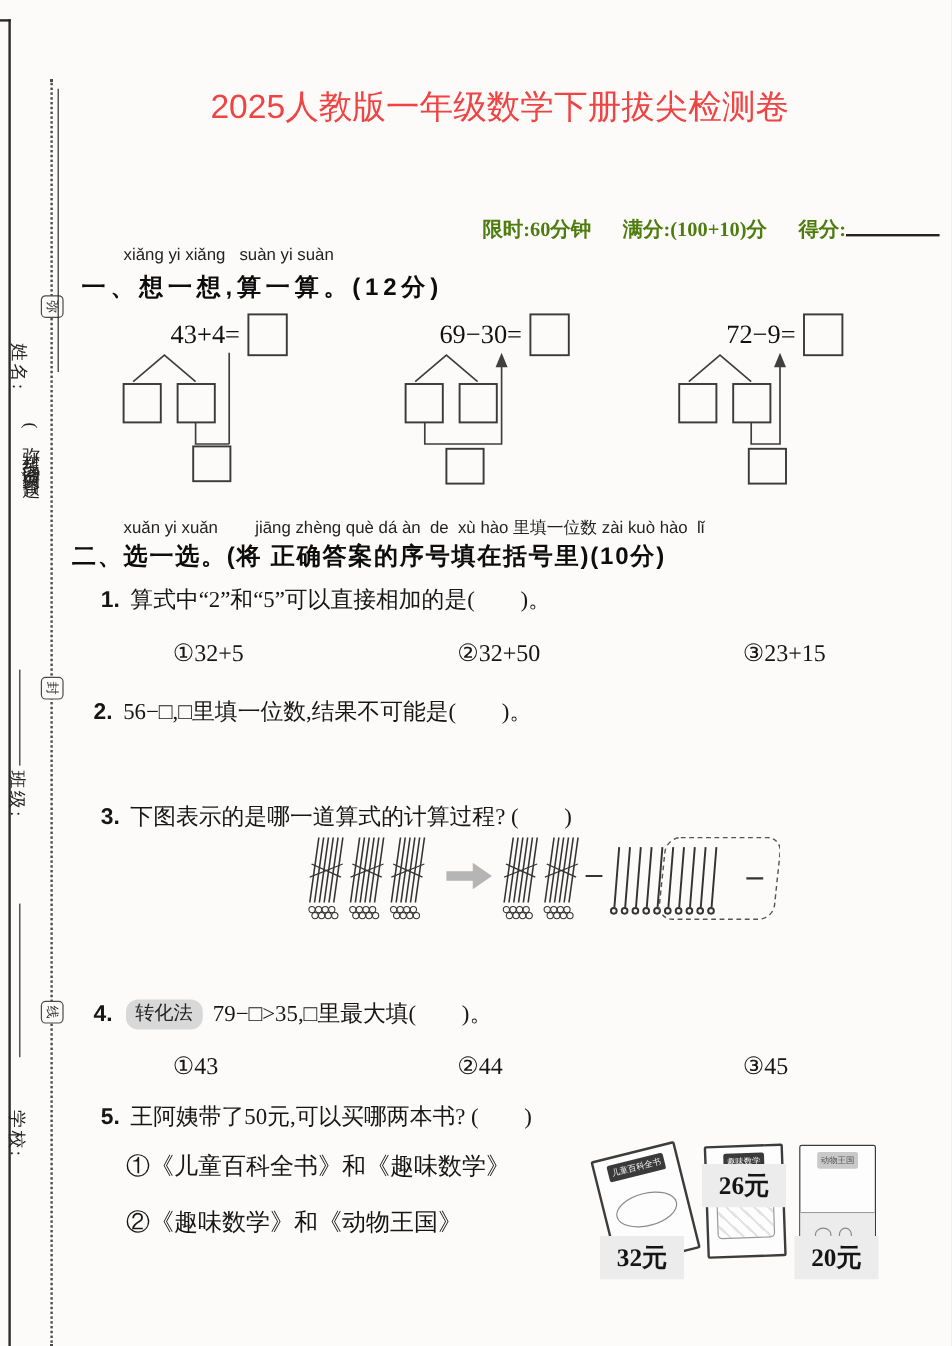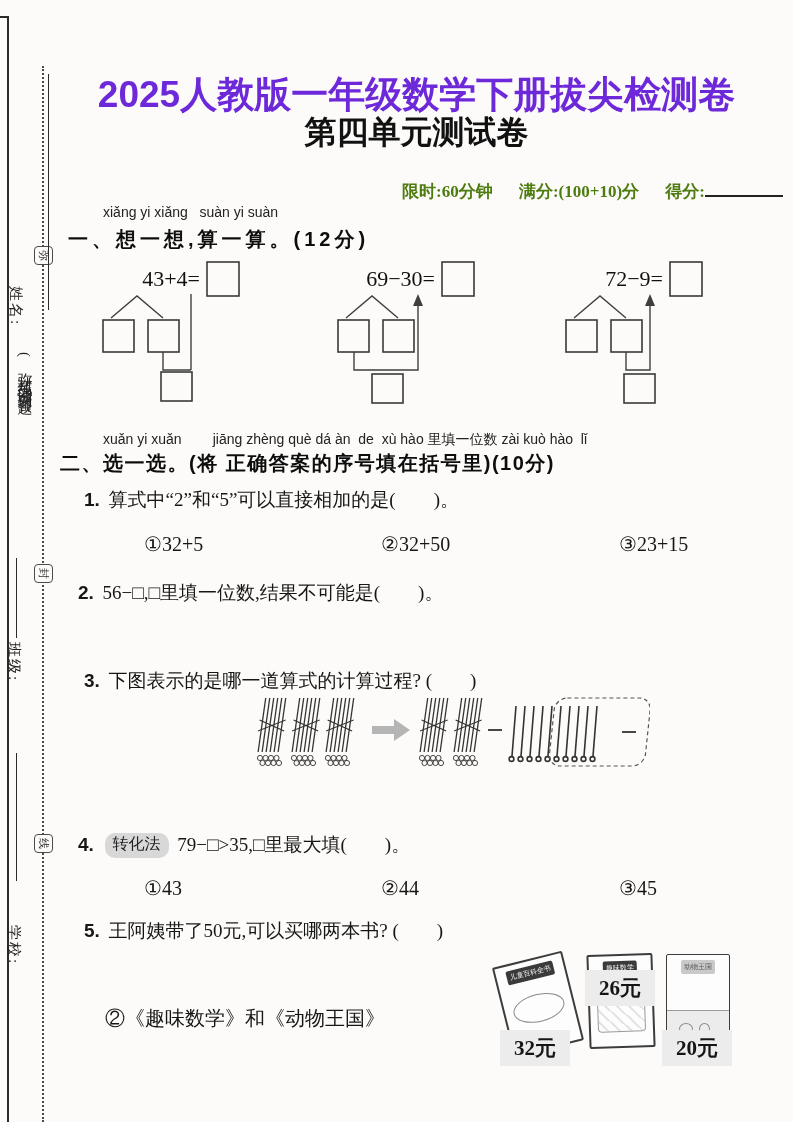--- a/index.html
+++ b/index.html
@@ -11,21 +11,21 @@
   .seal-line{position:absolute;left:42px;top:66px;width:0;height:1056px;border-left:2px dotted #4a4a4a;}
   .seal-box{position:absolute;left:34px;width:17px;height:17px;border:1.3px solid #4a4a4a;border-radius:4px;
             background:#fcfbf9;display:flex;align-items:center;justify-content:center;}
   .seal-box span{font-size:11px;transform:rotate(90deg);font-family:"Liberation Serif",serif;color:#333;}
   .vlabel{position:absolute;transform:rotate(90deg);transform-origin:left top;white-space:nowrap;
           font-size:15px;letter-spacing:2px;color:#222;}
   .vnote{position:absolute;left:15px;top:352px;writing-mode:vertical-rl;font-size:15px;letter-spacing:4px;color:#222;}
   .blank-line{position:absolute;width:0;border-left:1.6px solid #2b2b2b;}
   
   .title1{position:absolute;left:50px;right:10px;top:70px;text-align:center;
-          font-family:"Liberation Sans",sans-serif;font-weight:bold;font-size:37px;color:#6d28d9;}
+          font-family:"Liberation Sans",sans-serif;font-weight:normal;font-size:28px;color:#ef4444;}
   .title2{position:absolute;left:50px;right:10px;top:111px;text-align:center;
           font-family:"Liberation Sans",sans-serif;font-weight:bold;font-size:32px;color:#111;}
   .info{position:absolute;left:50px;right:10px;top:180px;text-align:right;font-size:17px;font-weight:bold;color:#4d7c0f;}
   .info .gap{display:inline-block;width:22px;}
   .score-blank{display:inline-block;width:78px;height:14px;border-bottom:2px solid #222;vertical-align:baseline;}
   
   .pinyin{position:absolute;font-family:"Liberation Sans",sans-serif;font-size:14px;color:#222;white-space:pre;}
   .sec-head{position:absolute;font-family:"Liberation Sans",sans-serif;font-weight:bold;font-size:20px;color:#0d0d0d;}
   
   .bond{position:absolute;top:256px;width:230px;height:160px;}
@@ -80,21 +80,20 @@
   <div class="vlabel" style="left:25px;top:286px">姓名:</div>
   <div class="vnote">(弥封线内请勿答题)</div>
 
   <div class="blank-line" style="left:16px;top:558px;height:80px"></div>
   <div class="vlabel" style="left:23px;top:642px">班级:</div>
 
   <div class="blank-line" style="left:16px;top:753px;height:128px"></div>
   <div class="vlabel" style="left:23px;top:925px">学校:</div>
 
   <div class="title1">2025人教版一年级数学下册拔尖检测卷</div>
-  <div class="title2">第四单元测试卷</div>
   <div class="info">
     <span>限时:60分钟</span><span class="gap"></span>
     <span>满分:(100+10)分</span><span class="gap"></span>
     <span>得分:</span><span class="score-blank"></span>
   </div>
 
   <div class="pinyin" style="left:103px;top:204px">xiǎng yi xiǎng   suàn yi suàn</div>
   <div class="sec-head" style="left:68px;top:226px;letter-spacing:4px">一、想一想,算一算。(12分)</div>
 
   <svg class="bond" style="left:95px" viewBox="0 0 230 160">
@@ -213,20 +212,21 @@
   <div class="opt-row" style="top:876px">
     <span class="opt o1">①43</span>
     <span class="opt o2">②44</span>
     <span class="opt o3">③45</span>
   </div>
 
   <div class="q" style="left:84px;top:918px">
     <span class="qnum">5.</span>
     <span>王阿姨带了50元,可以买哪两本书? (　　)</span>
   </div>
+  <div class="opt-stack" style="top:958px">①《儿童百科全书》和《趣味数学》</div>
   <div class="opt-stack" style="top:1005px">②《趣味数学》和《动物王国》</div>
 
   <div class="book" style="left:502px;top:958px;width:68px;height:88px;transform:rotate(-14deg)">
     <span class="cover-title">儿童百科全书</span>
     <div class="oval"></div>
   </div>
   <div class="book" style="left:588px;top:954px;width:62px;height:90px;transform:rotate(-2deg)">
     <span class="cover-title">趣味数学</span>
     <div class="squig"></div>
   </div>

